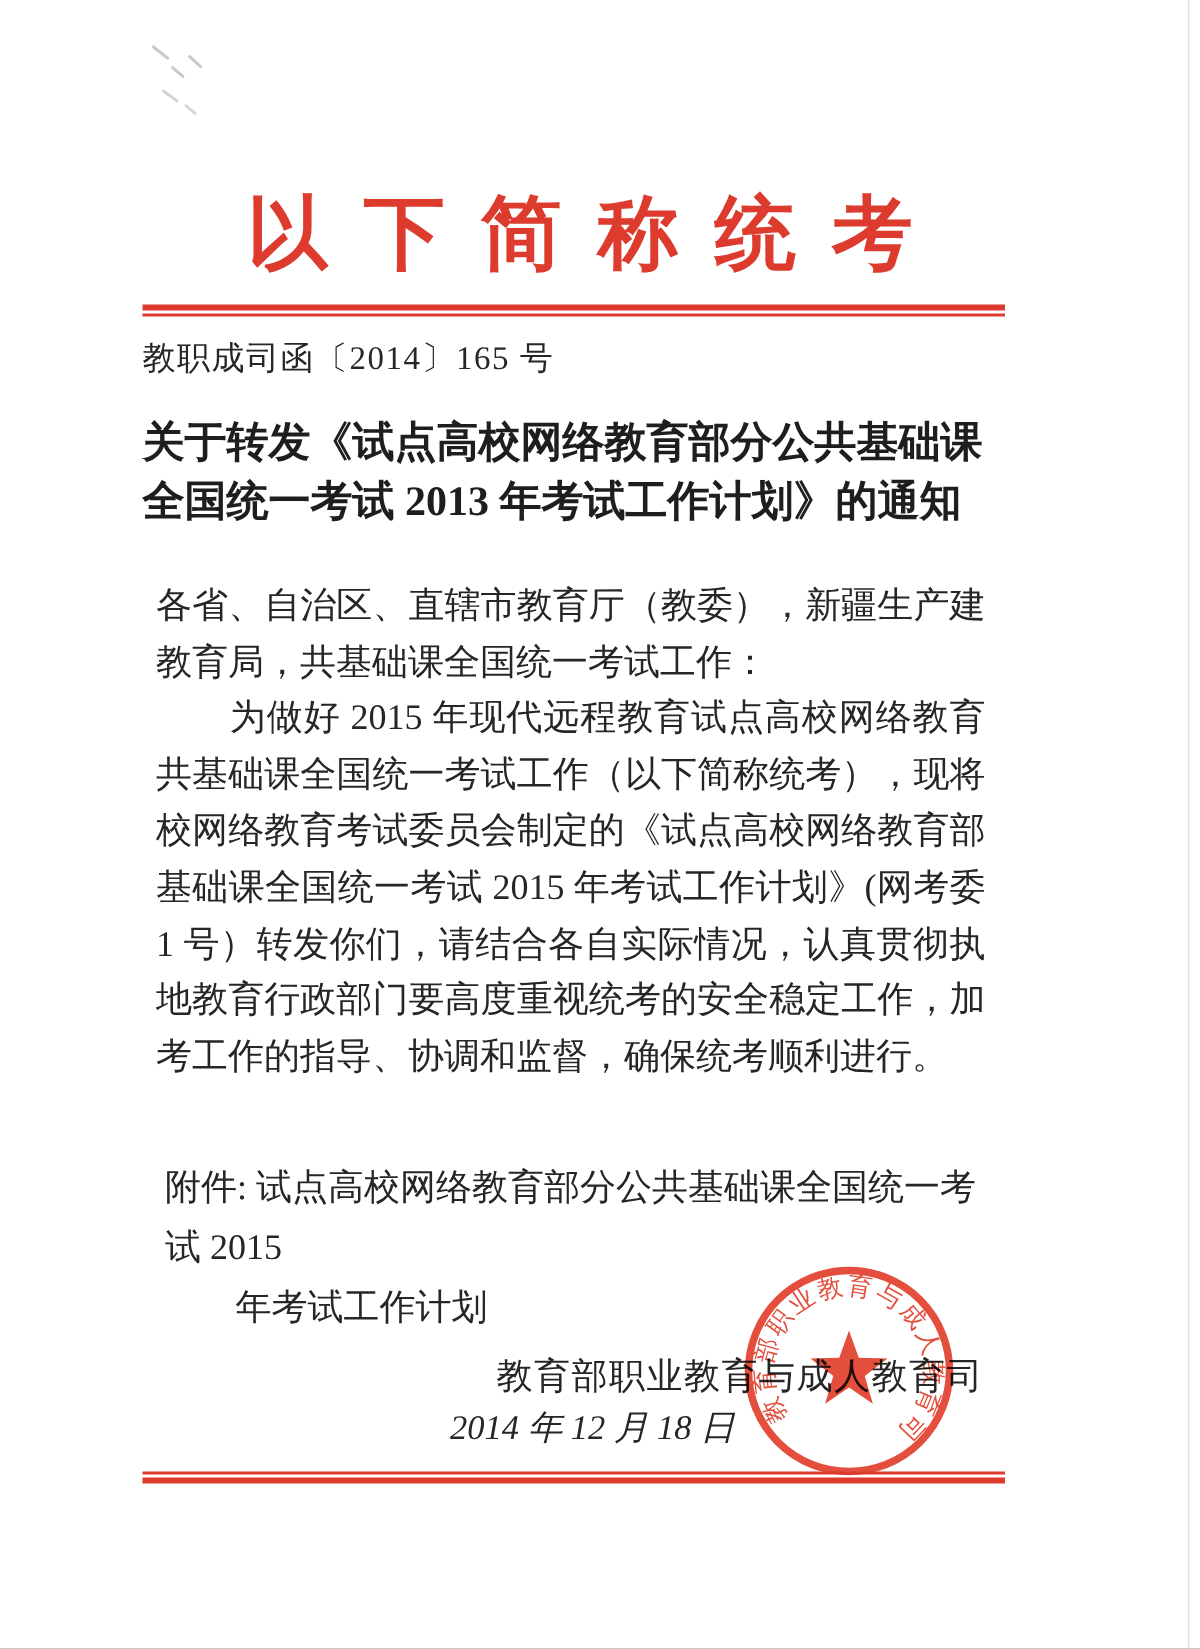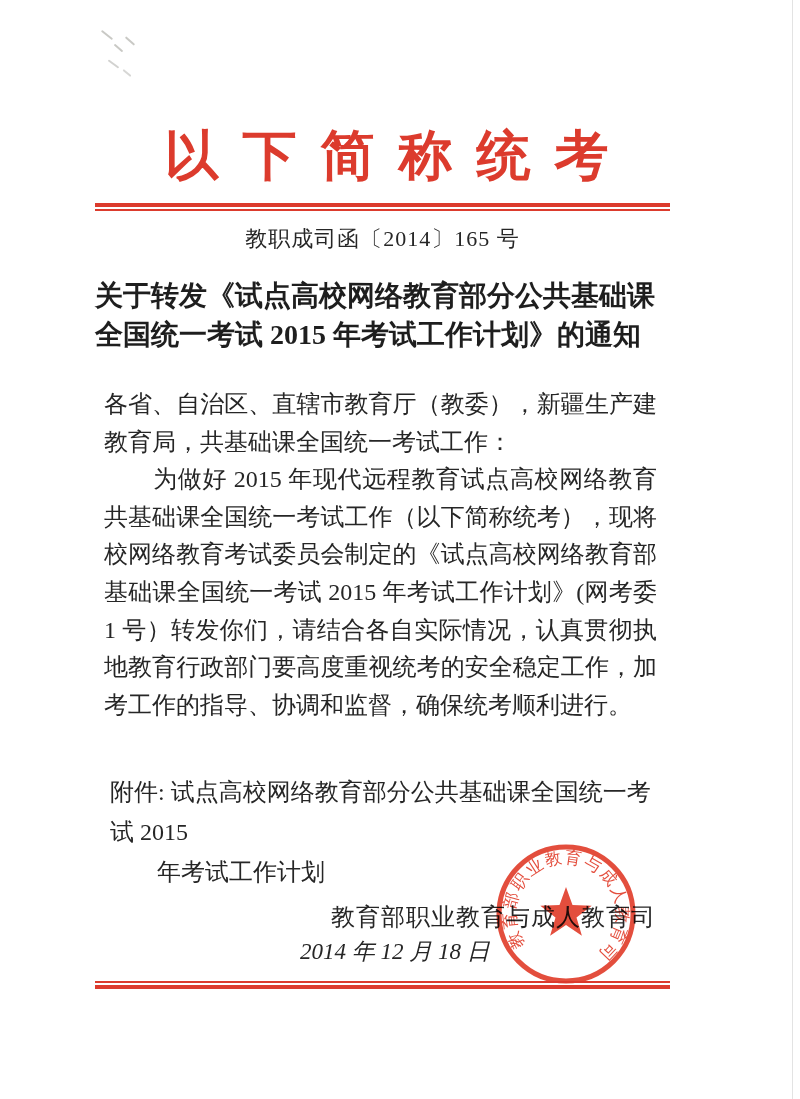--- a/index.html
+++ b/index.html
@@ -35,21 +35,21 @@
   .rule{position:absolute;left:95px;width:575px;}
   .rule-top{top:203px;}
   .rule-top .thick{height:4px;background:#dc3b2d;}
   .rule-top .thin{height:2px;background:#dc3b2d;margin-top:2px;}
   .rule-bottom{top:981px;}
   .rule-bottom .thin{height:2px;background:#dc3b2d;}
   .rule-bottom .thick{height:4px;background:#dc3b2d;margin-top:2px;}
 
   .doc-number{
     position:absolute;left:95px;top:224px;width:575px;
-    text-align:center;font-size:22px;letter-spacing:1px;
+    text-align:left;font-size:22px;letter-spacing:1px;
   }
   .notice-title{
     position:absolute;left:95px;top:276px;width:585px;margin:0;
     font-size:28px;font-weight:bold;line-height:39px;
     color:#1e1e1e;
   }
   .body-block{
     position:absolute;left:104px;top:386px;width:553px;
     font-size:24px;
   }
@@ -88,21 +88,21 @@
 
   <div class="rule rule-top">
     <div class="thick"></div>
     <div class="thin"></div>
   </div>
 
   <div class="doc-number">教职成司函〔2014〕165 号</div>
 
   <h1 class="notice-title">
     <div>关于转发《试点高校网络教育部分公共基础课</div>
-    <div>全国统一考试 2015 年考试工作计划》的通知</div>
+    <div>全国统一考试 2013 年考试工作计划》的通知</div>
   </h1>
 
   <div class="body-block">
     <div class="bline jl">各省、自治区、直辖市教育厅（教委），新疆生产建设兵团</div>
     <div class="bline">教育局，共基础课全国统一考试工作：</div>
     <div class="bline jl">　　为做好 2015 年现代远程教育试点高校网络教育部分公</div>
     <div class="bline jl">共基础课全国统一考试工作（以下简称统考），现将全国高</div>
     <div class="bline jl">校网络教育考试委员会制定的《试点高校网络教育部分公共</div>
     <div class="bline jl">基础课全国统一考试 2015 年考试工作计划》(网考委〔2014〕</div>
     <div class="bline jl">1 号）转发你们，请结合各自实际情况，认真贯彻执行。各</div>

